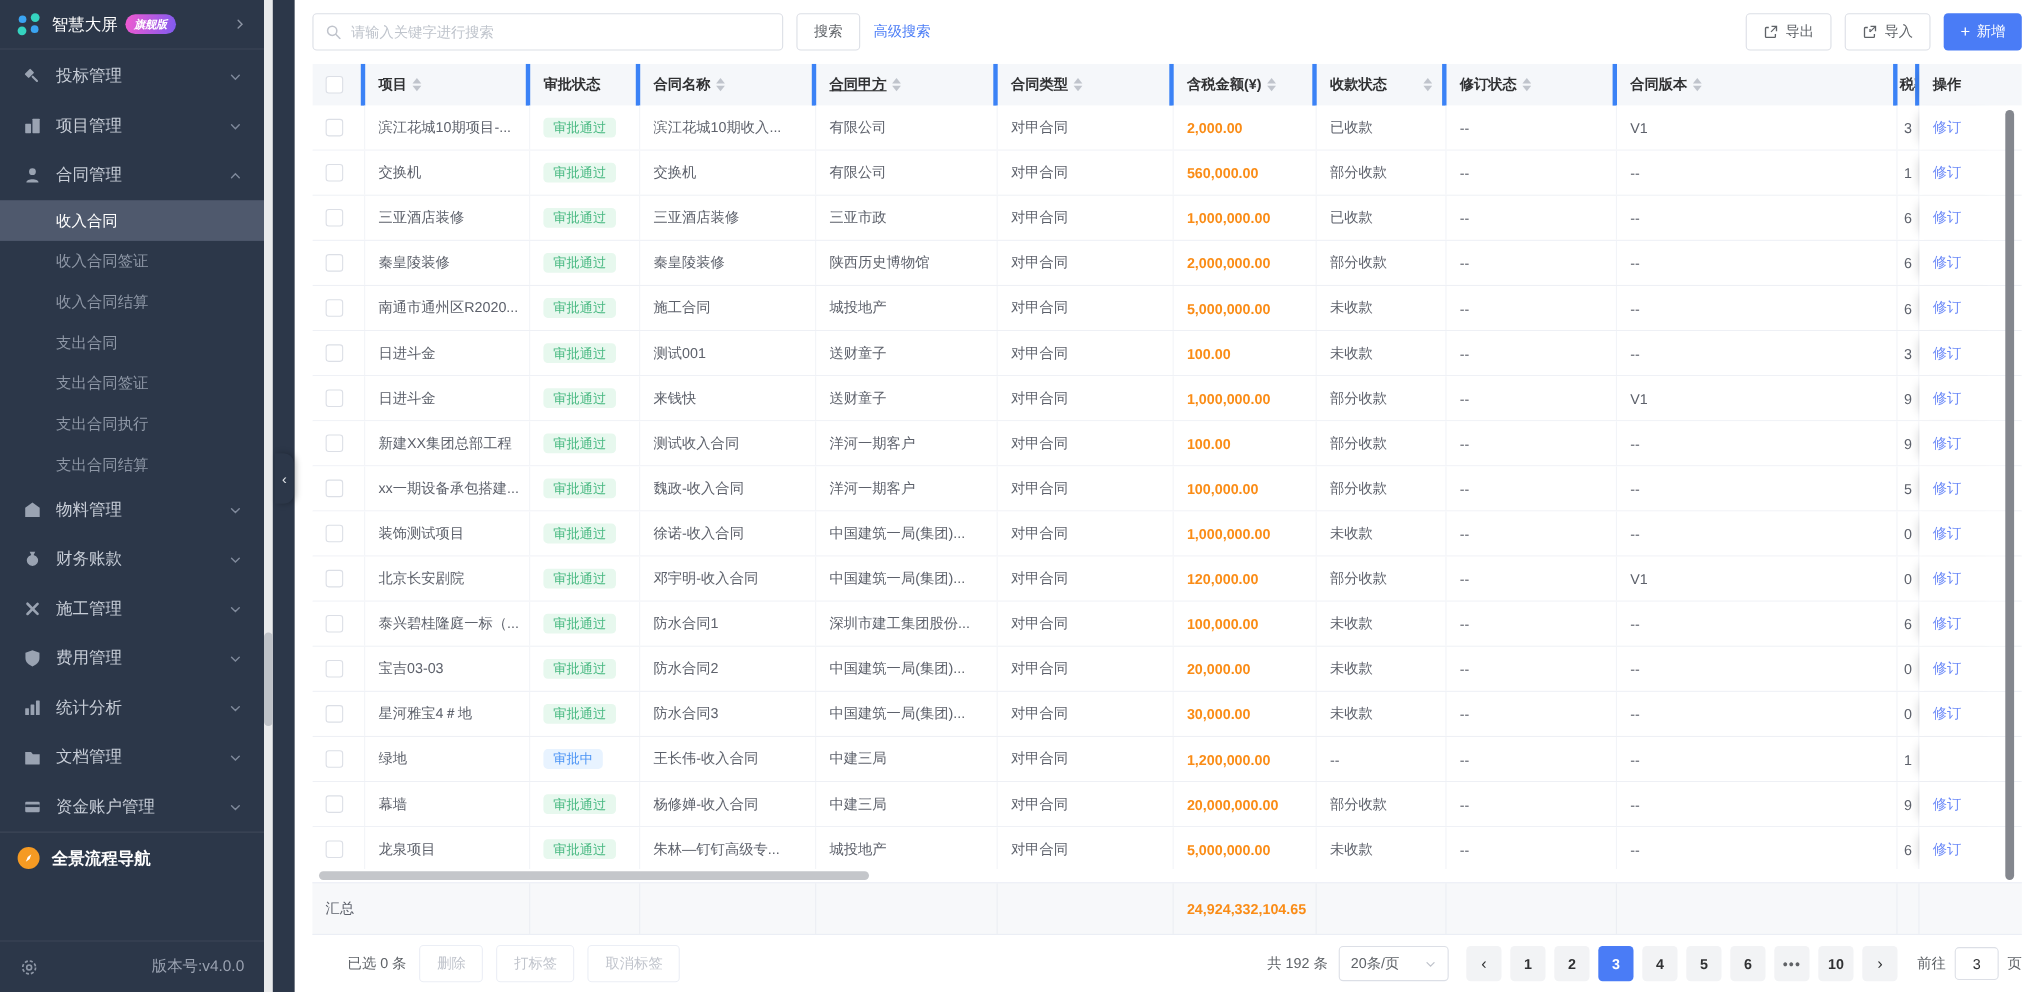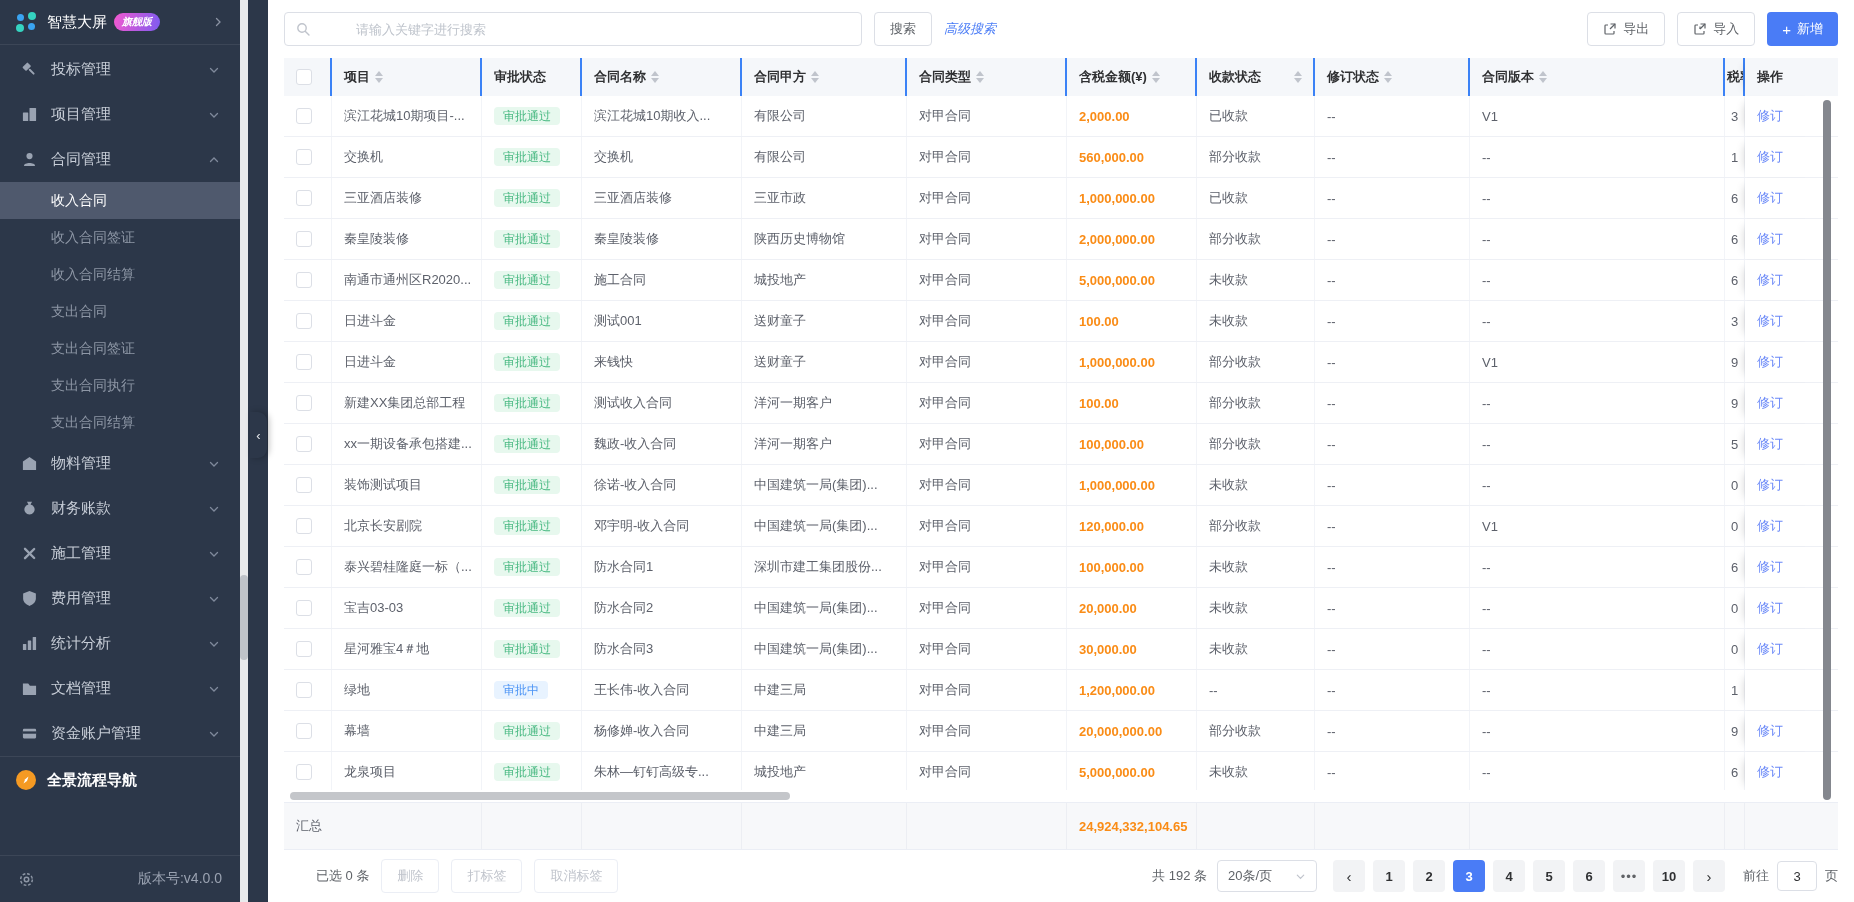--- a/index.html
+++ b/index.html
@@ -30,36 +30,36 @@
   .side-spacer{flex:1;}
   .version-row{height:46px;border-top:1px solid rgba(255,255,255,.08);display:flex;align-items:center;padding:0 18px;color:#8e97a6;font-size:13px;}
   .version-row .ver{margin-left:auto;font-size:14px;color:#9aa2b1;}
   .side-track{position:absolute;left:240px;top:0;bottom:0;width:8px;background:#e9eaec;}
   .side-thumb{position:absolute;left:240px;top:575px;width:8px;height:85px;background:#bfc3c9;border-radius:4px;}
   .collapse-tab{position:absolute;left:250px;top:412px;width:17px;height:46px;background:#2c3749;border-radius:0 9px 9px 0;box-shadow:2px 0 6px rgba(0,0,0,.25);display:flex;align-items:center;justify-content:center;color:#e3e6ea;font-size:13px;cursor:pointer;z-index:5;}
 
   
   .main{flex:1;display:flex;flex-direction:column;background:#fff;position:relative;min-width:0;}
   .toolbar{height:58px;display:flex;align-items:center;padding:0 16px;gap:12px;flex-shrink:0;}
-  .search-box{width:578px;height:34px;border:1px solid #dcdfe6;border-radius:4px;display:flex;align-items:center;padding:0 11px;box-sizing:border-box;background:#fff;gap:37px;}
+  .search-box{width:428px;height:34px;border:1px solid #dcdfe6;border-radius:4px;display:flex;align-items:center;padding:0 11px;box-sizing:border-box;background:#fff;}
   .search-box svg{flex-shrink:0;margin-right:7px;}
   .search-box input{border:none;outline:none;flex:1;font-size:13px;color:#333;font-family:inherit;background:transparent;}
   .search-box input::placeholder{color:#bfc4cc;}
   .btn{height:34px;padding:0 15px;border:1px solid #dcdfe6;border-radius:4px;background:#fff;color:#5f6368;font-size:13px;display:flex;align-items:center;gap:6px;cursor:pointer;font-family:inherit;box-sizing:border-box;white-space:nowrap;}
   .btn.disabled{color:#c0c4cc;border-color:#ebeef5;cursor:default;}
   .btn-primary{background:#4a7cf6;border:none;color:#fff;}
-  .link{color:#4a7cf6;font-size:13px;cursor:pointer;white-space:nowrap;font-style:italic;}
+  .link{color:#4a7cf6;font-size:13px;cursor:pointer;white-space:nowrap;}
   .toolbar .right{margin-left:auto;display:flex;gap:12px;align-items:center;}
 
   
   .table-wrap{margin:0 16px;height:732px;overflow:hidden;position:relative;flex-shrink:0;}
   .t-row{display:flex;align-items:stretch;}
   .th,.td{box-sizing:border-box;display:flex;align-items:center;padding:0 12px;font-size:13px;overflow:hidden;white-space:nowrap;flex-shrink:0;}
   .t-header{height:38px;background:#f5f7fa;}
-  .t-header .th{color:#303133;font-weight:bold;border-right:2px solid #3b82f6;}
+  .t-header .th{color:#303133;font-weight:bold;border-right:4px solid #3b82f6;}
   .t-header .th:last-child{border-right:none;}
   .t-body .t-row{height:40px;background:#fff;border-bottom:1px solid #eef0f5;}
   .t-body .td{color:#5d616b;border-right:1px solid #f2f4f8;}
   .t-body .td:last-child{border-right:none;}
   .cell-amount{color:#fa8c16 !important;font-weight:bold;}
   .badge{font-size:12px;padding:3px 9px;border-radius:4px;line-height:1;}
   .badge-green{color:#47b881;background:#e7f8ee;}
   .badge-blue{color:#4a93f5;background:#e8f3ff;}
   .revise-link{color:#6c8af8;cursor:pointer;}
   .checkbox{width:14px;height:14px;border:1px solid #dcdfe6;border-radius:3px;background:#fff;flex-shrink:0;cursor:pointer;}
@@ -341,21 +341,21 @@
           <div class="th" style="width: 100px;">
             <span>审批状态</span>
           </div>
           <div class="th" style="width: 160px;">
             <span>合同名称</span>
             <span class="sort-caret">
               <i class="up"></i>
               <i class="dn"></i>
             </span>
           </div>
-          <div class="th" style="width: 165px;">
+          <div class="th" style="width: 165px; text-decoration: underline;">
             <span>合同甲方</span>
             <span class="sort-caret">
               <i class="up"></i>
               <i class="dn"></i>
             </span>
           </div>
           <div class="th" style="width: 160px;">
             <span>合同类型</span>
             <span class="sort-caret">
               <i class="up"></i>

